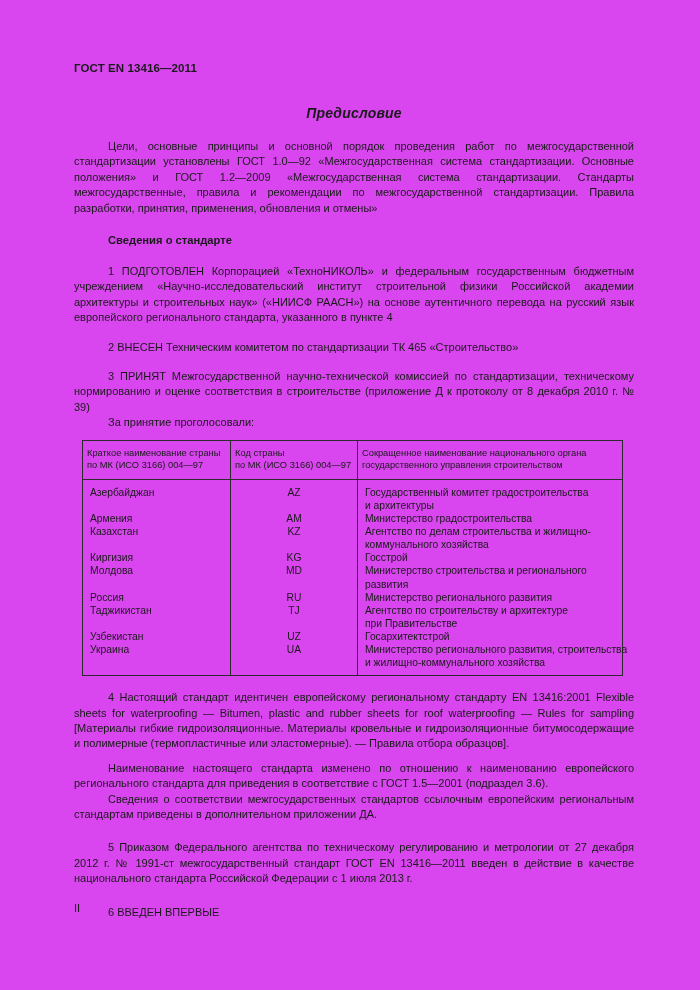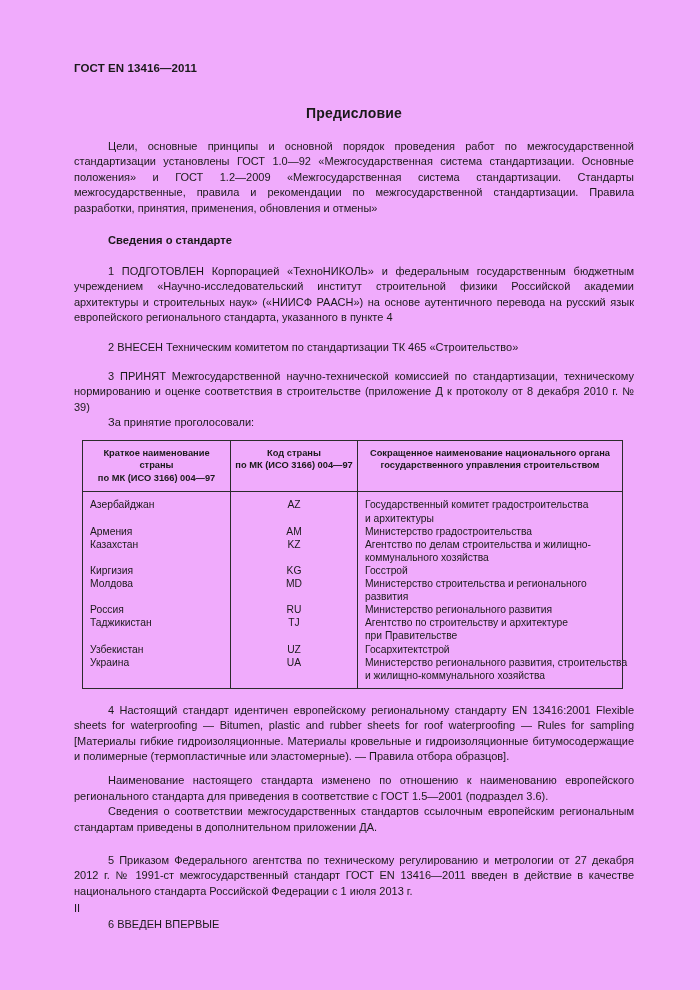--- a/index.html
+++ b/index.html
@@ -13,40 +13,41 @@
     font-family: "Liberation Sans", sans-serif;
     color: #1a1a1a;
     position: relative;
     overflow: hidden;
   }
   .page {
     position: absolute;
     left: 0; top: 0;
     width: 700px;
     height: 990px;
-    background: #f0abfc;
+    background: #d946ef;
   }
   .content {
     position: absolute;
     left: 74px;
     top: 62px;
     width: 560px;
   }
   .doc-header {
     font-size: 11.5px;
     font-weight: bold;
     letter-spacing: 0.1px;
     margin: 0 0 0 0;
   }
   .doc-title {
     font-size: 14px;
     font-weight: bold;
     text-align: center;
     margin: 31px 0 0 0;
     letter-spacing: 0.2px;
+    font-style: italic;
   }
   p.para {
     font-size: 11px;
     line-height: 15.4px;
     text-align: justify;
     margin: 0;
     text-indent: 34px;
     hyphens: none;
   }
   .gap-lg { height: 18px; }
@@ -64,24 +65,24 @@
     width: 540px;
     margin-left: 8px;
     table-layout: fixed;
   }
   table.votes td, table.votes th {
     border: 1px solid #2b2b2b;
     padding: 0;
     vertical-align: top;
   }
   table.votes thead th {
-    font-weight: bold;
+    font-weight: normal;
     font-size: 9.3px;
     line-height: 12.6px;
-    text-align: center;
+    text-align: left;
     padding: 6px 4px 7px 4px;
   }
   .col-a { width: 148px; }
   .col-b { width: 127px; }
   .col-c { width: 265px; }
   table.votes tbody td {
     font-size: 10.3px;
     line-height: 13.1px;
     padding: 0;
   }

